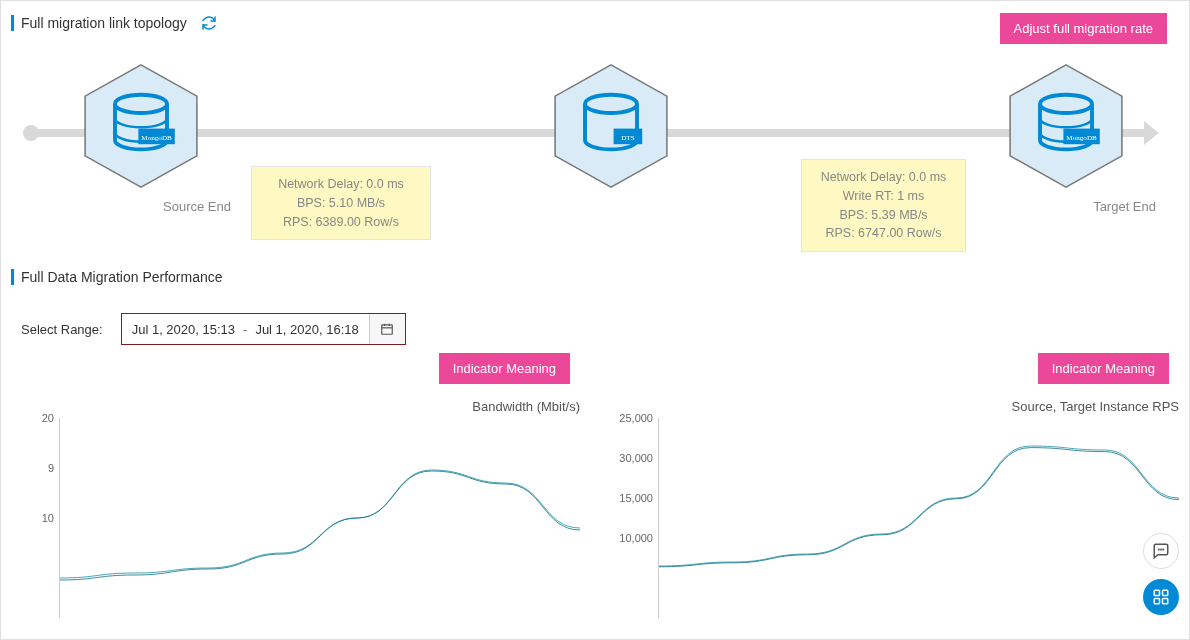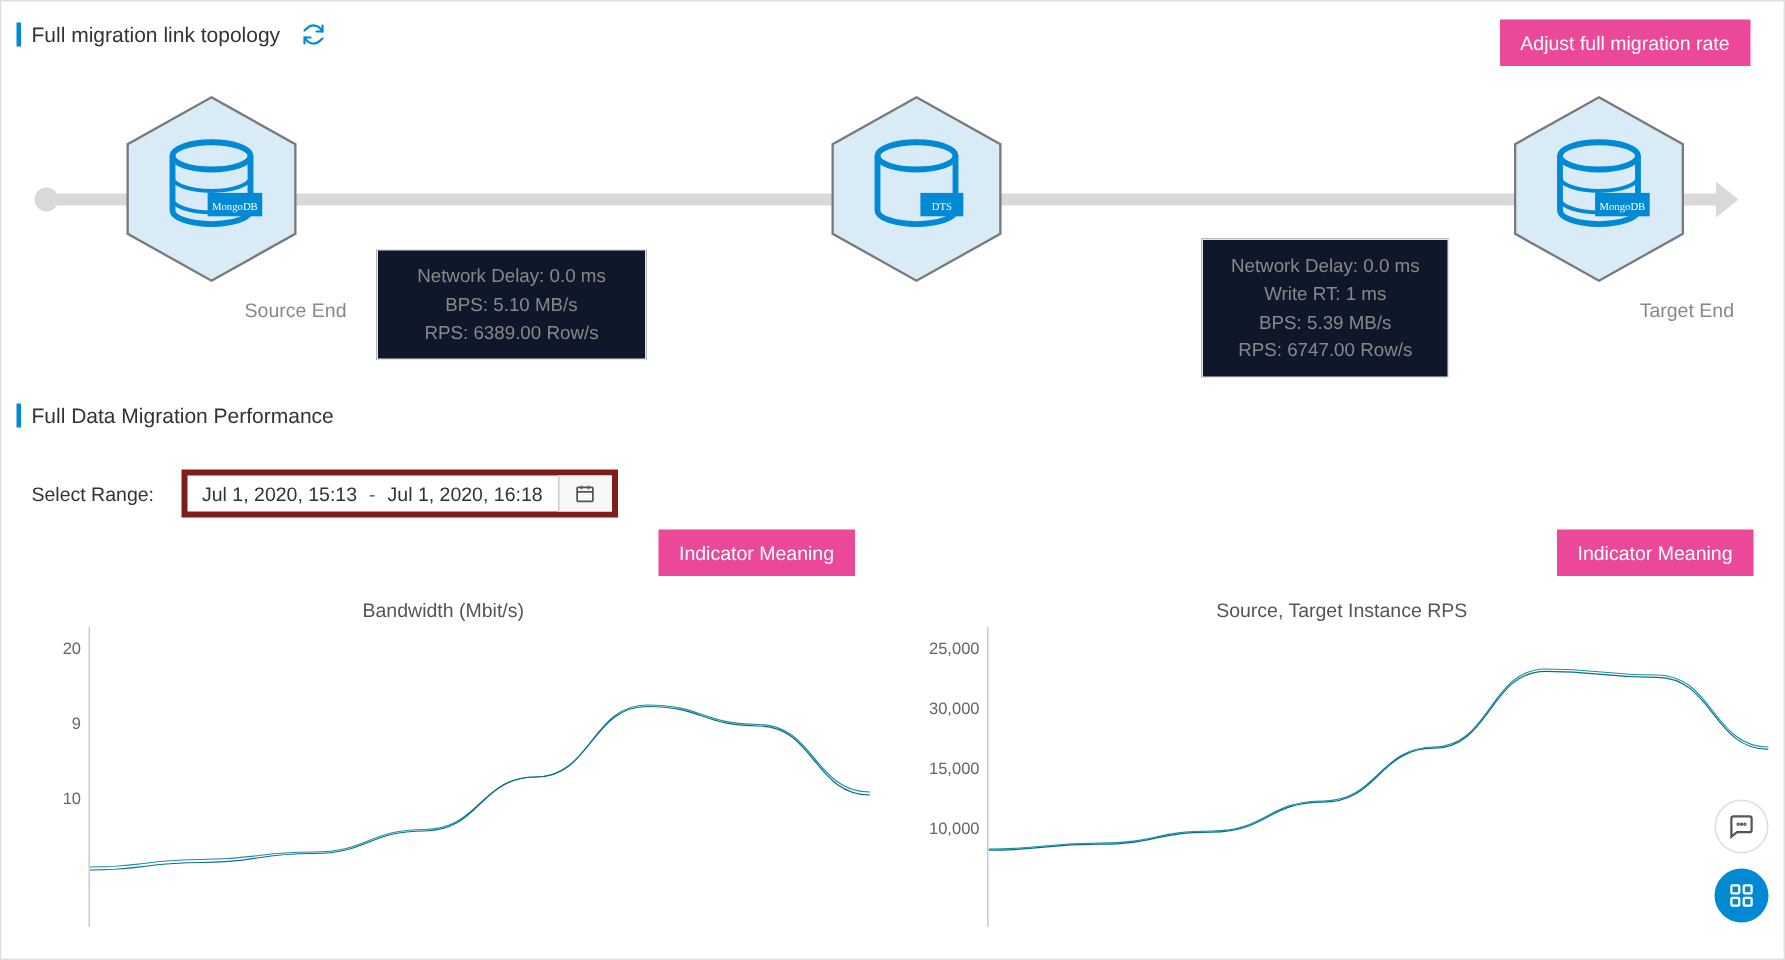--- a/index.html
+++ b/index.html
@@ -97,21 +97,21 @@
   .hex {
     position: relative;
     width: 130px;
     height: 130px;
     margin: 0 auto;
     font-family: Liberation Serif, serif;
   }
   .hex svg { display:block; }
   .info-box {
     position: absolute;
-    background: #0f172a;
+    background: #fef9c3;
     border: 1px solid #e4e4e4;
     padding: 8px 14px;
     color: #888;
     font-size: 12.5px;
     line-height: 1.5;
     text-align: center;
     white-space: nowrap;
   }
   .info-1 { left: 240px; top: 115px; width: 180px; }
   .info-2 { left: 790px; top: 108px; width: 165px; }
@@ -124,21 +124,21 @@
     padding: 18px 10px 8px 20px;
   }
   .range-label {
     font-size: 13px;
     color: #333;
     margin-right: 18px;
   }
   .range-picker {
     display: flex;
     align-items: stretch;
-    border: 4px solid #7f1d1d;
+    border: 1px solid #7f1d1d;
     height: 32px;
   }
   .range-display {
     display: flex;
     align-items: center;
     padding: 0 10px;
     font-size: 13px;
     color: #333;
   }
   .range-sep { margin: 0 8px; color: #666; }
@@ -161,41 +161,40 @@
   .chart-col {
     flex: 1;
     position: relative;
   }
   .indicator-btn {
     position: absolute;
     right: 10px;
     top: 0;
   }
   .chart-title {
-    text-align: center;
+    text-align: right;
     font-size: 13px;
     color: #555;
     margin-top: 46px;
     margin-bottom: 4px;
   }
   .chart-area {
     position: relative;
     height: 200px;
     margin-left: 48px;
     border-left: 1px solid #ccc;
   }
   .y-tick {
     position: absolute;
     left: -44px;
     width: 38px;
     font-size: 11px;
     color: #666;
     text-align: right;
     transform: translateY(-50%);
-    margin-top: 15px;
   }
   .curve-svg {
     position: absolute;
     top: 0; left: 0;
     width: 100%;
     height: 100%;
   }
 
   .float-btn {
     position: absolute;

